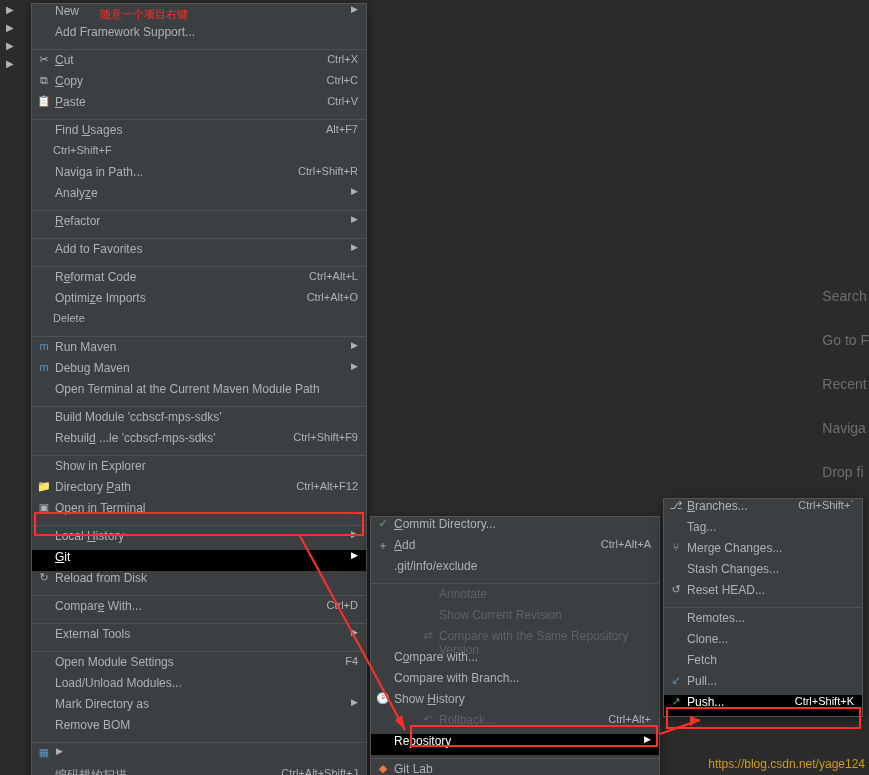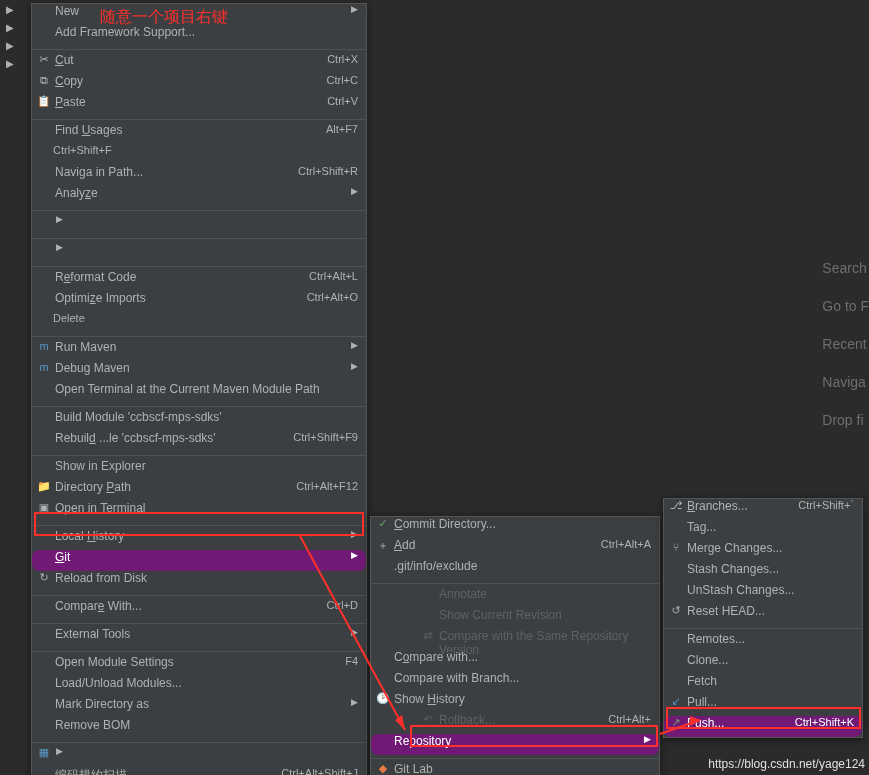--- a/index.html
+++ b/index.html
@@ -36,60 +36,60 @@
 .menu2 { left: 370px; top: 516px; width: 290px; }
 .menu3 { left: 663px; top: 498px; width: 200px; }
 .menu-item {
   display: flex;
   align-items: flex-start;
   height: 21px;
   padding: 0 8px 0 3px;
   cursor: pointer;
   position: relative;
 }
-.menu-item.selected { background: #701a75; color: #fff; border-radius: 7px; }
+.menu-item.selected { background: #000000; color: #fff; }
 .menu-item.disabled { color: #5f6163; padding-left: 48px; }
 .menu-item .icon { width: 18px; display: inline-flex; justify-content: center; font-size: 11px; }
 .menu-item .label { flex: 1; padding-left: 2px; }
 .menu-item .shortcut { color: #afb1b3; font-size: 11px; }
 .menu-item.selected .shortcut { color: #fff; }
 .menu-item .arrow { width: 10px; text-align: right; font-size: 9px; }
 .separator { height: 1px; background: #515151; margin: 3px 0; }
 .underline { text-decoration: underline; }
 .red-box { position: absolute; border: 2px solid #ff302b; pointer-events: none; z-index: 20; }
 .box1 { left: 34px; top: 512px; width: 330px; height: 24px; }
 .box2 { left: 410px; top: 725px; width: 248px; height: 22px; }
 .box3 { left: 666px; top: 707px; width: 195px; height: 22px; }
 .red-arrow { position: absolute; pointer-events: none; z-index: 21; }
 .arrow-svg { stroke: #ff302b; stroke-width: 2; fill: none; }
 .arrow-head { fill: #ff302b; }
 .annotation {
   position: absolute;
   color: #ff302b;
   font-family: Liberation Mono, monospace;
-  font-size: 16px;
+  font-size: 11px;
   left: 100px; top: 7px;
   z-index: 25;
   font-weight: 500;
 }
 .watermark {
   position: absolute;
   right: 4px; bottom: 4px;
-  color: #ffffff;
+  color: #eab308;
   font-size: 12px;
   opacity: 0.85;
   z-index: 30;
 }
 .bg-hints {
   position: absolute;
   right: 0; top: 260px;
   color: #6e6e6e;
   font-size: 14px;
 }
-.bg-hints div { margin-bottom: 22px; }
+.bg-hints div { margin-bottom: 22px; margin-top: 28px; }
 </style>
 </head>
 <body>
 
 <div class="project-tree">
   <span class="tree-arrow">▶</span>
   <span class="tree-arrow">▶</span>
   <span class="tree-arrow">▶</span>
   <span class="tree-arrow">▶</span>
 </div>
@@ -144,25 +144,27 @@
       <span class="shortcut">Ctrl+Shift+R</span>
     </div>
   <div class="menu-item">
       <span class="icon"></span>
       <span class="label">Analy<span class="underline">z</span>e</span>
       <span class="arrow">▶</span>
     </div>
   <div class="separator"></div>
   <div class="menu-item">
       <span class="icon"></span>
-      <span class="arrow">▶</span>
-    </div>
-  <div class="separator"></div>
-  <div class="menu-item">
-      <span class="icon"></span>
+      <span class="label"><span class="underline">R</span>efactor</span>
+      <span class="arrow">▶</span>
+    </div>
+  <div class="separator"></div>
+  <div class="menu-item">
+      <span class="icon"></span>
+      <span class="label">Add to Favorites</span>
       <span class="arrow">▶</span>
     </div>
   <div class="separator"></div>
   <div class="menu-item">
       <span class="icon"></span>
       <span class="label">R<span class="underline">e</span>format Code</span>
       <span class="shortcut">Ctrl+Alt+L</span>
     </div>
   <div class="menu-item">
       <span class="icon"></span>
@@ -337,24 +339,20 @@
       <span class="icon"></span>
       <span class="label">Tag...</span>
     </div>
   <div class="menu-item">
       <span class="icon">⑂</span>
       <span class="label">Merge Changes...</span>
     </div>
   <div class="menu-item">
       <span class="icon"></span>
       <span class="label">Stash Changes...</span>
-    </div>
-  <div class="menu-item">
-      <span class="icon"></span>
-      <span class="label">UnStash Changes...</span>
     </div>
   <div class="menu-item">
       <span class="icon">↺</span>
       <span class="label">Reset HEAD...</span>
     </div>
   <div class="separator"></div>
   <div class="menu-item">
       <span class="icon"></span>
       <span class="label">Remotes...</span>
     </div>

